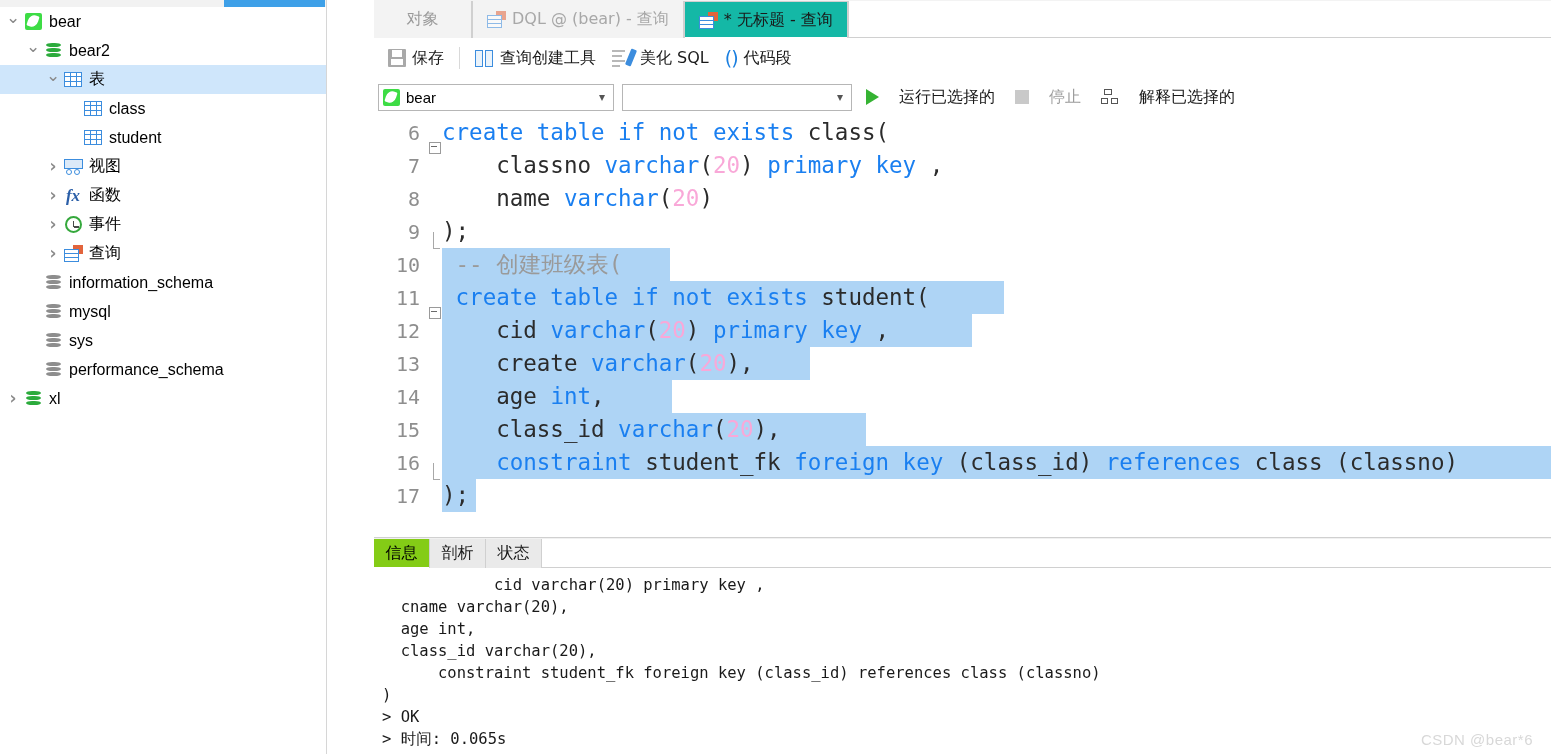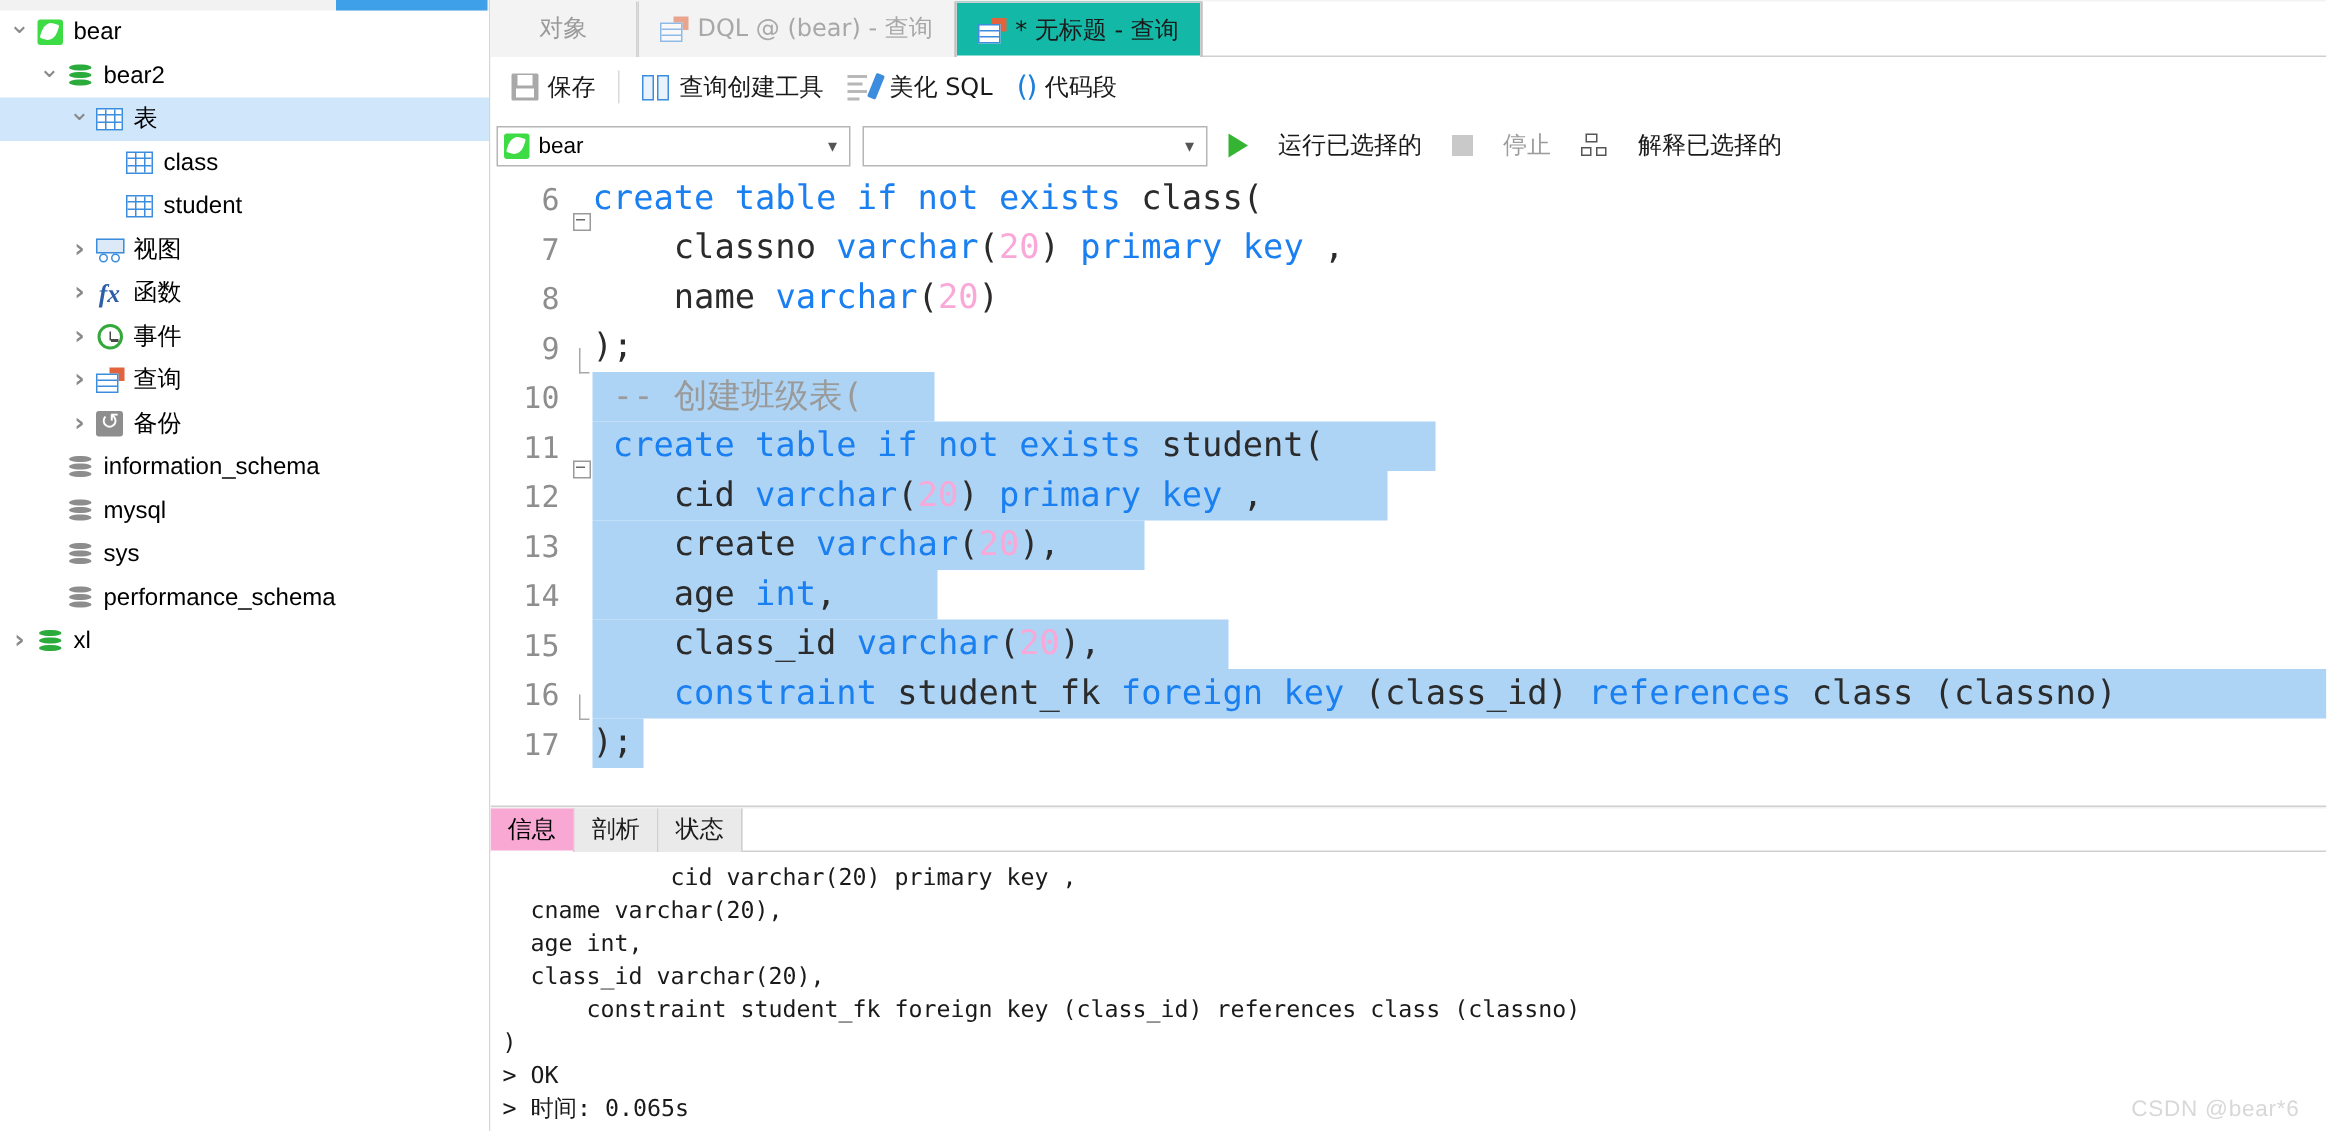--- a/index.html
+++ b/index.html
@@ -71,21 +71,21 @@
   .ic-report .l{position:absolute;left:2px;width:9px;height:1.3px;background:#9a9a9a;}
   .ic-report .l1{top:3px;}.ic-report .l2{top:6px;}.ic-report .l3{top:9px;}
   .ic-report .bar{position:absolute;bottom:2px;width:2.5px;}
   .ic-report .b1{left:2.5px;height:4px;background:#3c8dde;}
   .ic-report .b2{left:6px;height:6px;background:#e2643c;}
   .ic-report .b3{left:9.5px;height:3px;background:#3c8dde;}
   .ic-backup{width:18px;height:17px;background:#8e8e8e;border-radius:2px;position:relative;}
   .ic-backup::before{content:"\21BA";position:absolute;left:3px;top:-2px;color:#fff;font-size:15px;font-family:"DejaVu Sans",sans-serif;}
 
   
-  .main{flex:1;height:754px;position:relative;background:#ffffff;overflow:hidden;}
+  .main{flex:1;height:754px;position:relative;background:#ffffff;overflow:hidden;margin-left:47px;}
 
   .tabbar{height:38px;background:#f3f3f3;display:flex;align-items:flex-end;position:relative;}
   .tabbar::after{content:"";position:absolute;left:0;right:0;bottom:0;height:1px;background:#d0d0d0;}
   .tab{
     height:37px;display:flex;align-items:center;gap:6px;padding:0 14px;
     font-family:"DejaVu Sans",sans-serif;font-size:16px;color:#9a9a9a;
     border-left:1px solid #d0d0d0;border-right:1px solid #d0d0d0;
     background:#f3f3f3;box-sizing:border-box;position:relative;z-index:2;
   }
   .tab.obj{color:#9a9a9a;border-left:none;background:#f3f3f3;min-width:98px;justify-content:center;}
@@ -165,21 +165,21 @@
   
   .bottom{position:absolute;left:0;right:0;bottom:0;height:216px;background:#fff;border-top:1px solid #d0d0d0;}
   .btabs{height:30px;display:flex;align-items:flex-end;background:#f1f1f1;position:relative;}
   .btabs::after{content:"";position:absolute;left:0;right:0;bottom:0;height:1px;background:#d0d0d0;}
   .btab{
     height:29px;min-width:56px;display:flex;align-items:center;justify-content:center;
     font-family:"DejaVu Sans",sans-serif;font-size:16px;color:#1a1a1a;
     padding:0 10px;box-sizing:border-box;background:#eaeaea;border-right:1px solid #d0d0d0;
     position:relative;z-index:2;
   }
-  .btab.active{background:#f9a8d4;color:#000;border-top:none;}
+  .btab.active{background:#84cc16;color:#000;border-top:none;}
   .btab.active::after{content:"";position:absolute;left:0;right:0;bottom:-1px;height:2px;background:#fff;z-index:3;}
   .btab-rest{flex:1;height:29px;background:#ffffff;}
   .bout{
     padding:6px 0 0 0;font-family:"DejaVu Sans Mono","Liberation Mono",monospace;
     font-size:15.5px;line-height:22px;color:#1a1a1a;white-space:pre;
   }
   .bout .ln{padding-left:8px;}
   .watermark{
     position:absolute;right:18px;bottom:6px;color:#d8d8d8;font-size:15px;
     font-family:"Liberation Sans",sans-serif;letter-spacing:.5px;
@@ -279,28 +279,20 @@
         <div class="trow">
           <span style="display:inline-block;width:44px;flex:0 0 44px"></span>
           <span class="twist closed"></span>
           <span class="ico">
             <span class="ic-query">
               <span class="r"></span>
               <span class="b"></span>
             </span>
           </span>
           <span class="tlabel">查询</span>
-        </div>
-        <div class="trow">
-          <span style="display:inline-block;width:44px;flex:0 0 44px"></span>
-          <span class="twist closed"></span>
-          <span class="ico">
-            <span class="ic-backup"></span>
-          </span>
-          <span class="tlabel">备份</span>
         </div>
         <div class="trow">
           <span style="display:inline-block;width:24px;flex:0 0 24px"></span>
           <span class="twist"></span>
           <span class="ico">
             <span class="ic-db gray">
               <i></i>
               <i></i>
               <i></i>
             </span>

